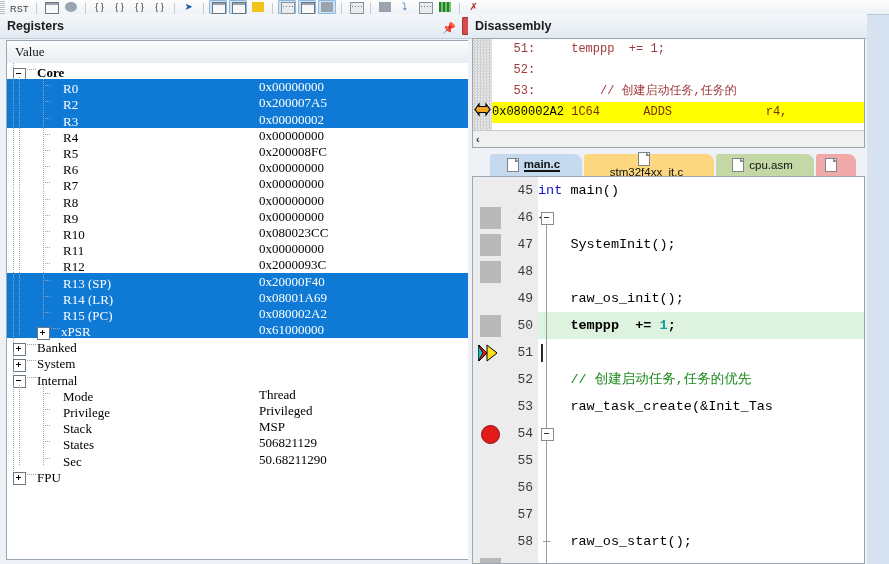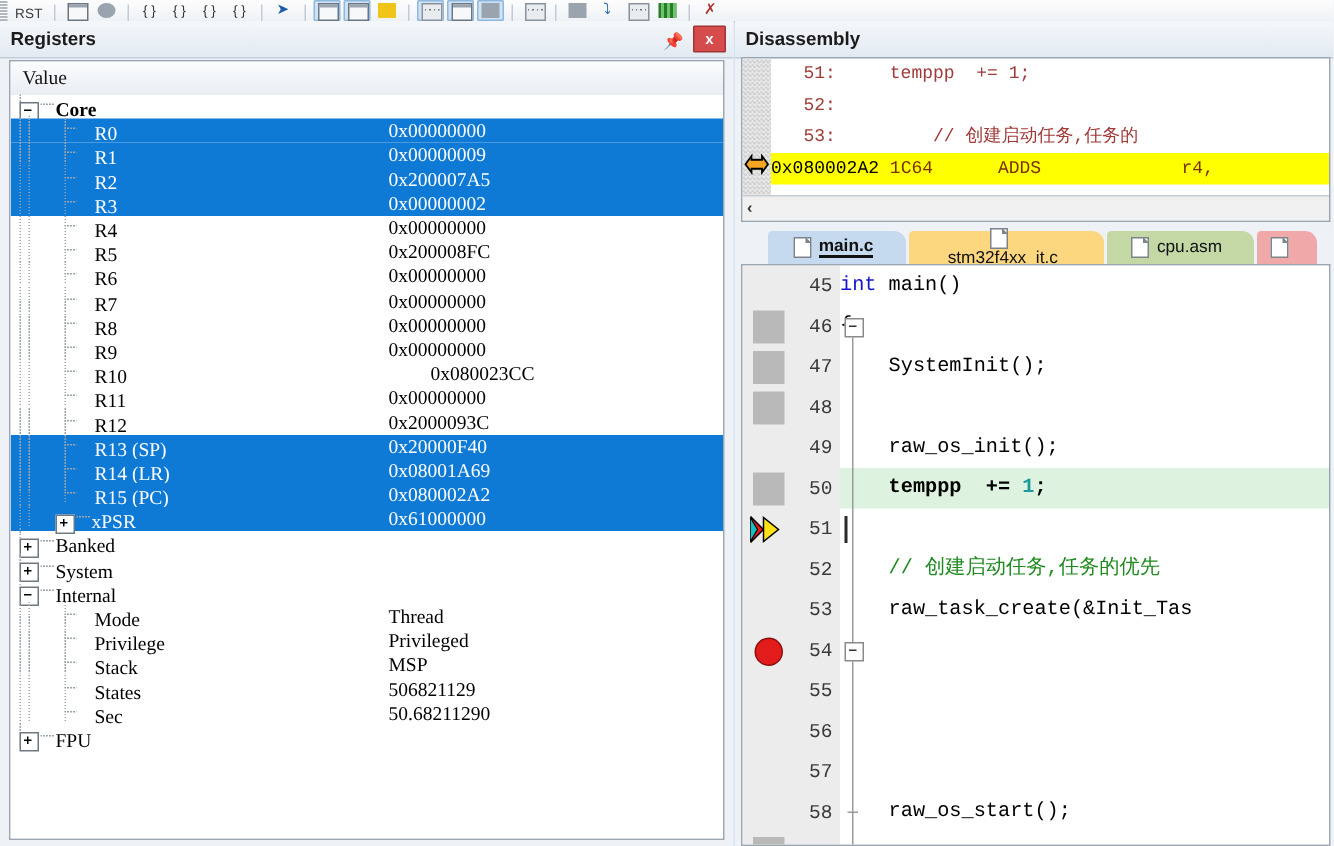--- a/index.html
+++ b/index.html
@@ -105,21 +105,21 @@
      background:#fff; position:relative; vertical-align:middle; margin-right:1px; cursor:pointer; }
   .expander:before{content:'';position:absolute;left:2px;top:4px;width:5px;height:1px;background:#000;}
   .expander.plus:after{content:'';position:absolute;left:4px;top:2px;width:1px;height:5px;background:#000;}
   .dash { display:inline-block; width:10px; height:16px; position:relative; }
   .dash:before{content:'';position:absolute;left:0;top:8px;width:9px;height:1px;
      background: repeating-linear-gradient(90deg,#9aa4ae 0 1px, transparent 1px 2px);}
   .grp { font-weight:bold; }
 
   
   .right {
-    position:absolute; left:490px; top:14px; width:399px; height:550px;
+    position:absolute; left:468px; top:14px; width:399px; height:550px;
     background:#eef2f7;
   }
   .dis-pane { position:absolute; left:0; top:0; right:0; height:136px; }
   .dis-body { position:absolute; left:4px; top:24px; right:2px; bottom:2px;
      background:#fff; border:1px solid #9aa6b2; overflow:hidden; }
   .dis-gutter { position:absolute; left:0; top:0; width:19px; bottom:17px;
      background: repeating-conic-gradient(#cfcfcf 0% 25%, #e8e8e8 0% 50%) 0/3px 3px; }
   .dis-lines { position:absolute; left:19px; top:0; right:0; bottom:17px;
      font-family:"Liberation Mono", monospace; font-size:12px; }
   .dl { height:21px; line-height:21px; white-space:pre; color:#a03a3a; }
@@ -263,24 +263,20 @@
       <div class="reg-rows" id="reg-rows">
           <div class="rrow">
             <div class="name"><span class="guide dot" style="width:6px"></span><span class="expander"></span><span class="dash"></span><span class="grp">Core</span></div>
             <div class="val" style="padding-left: 8px;"></div>
           </div>
           <div class="rrow sel">
             <div class="name"><span class="guide dot" style="width:6px"></span><span class="guide dot" style="width:24px"></span><span class="guide elbow" style="width:26px"></span><span class="">R0</span></div>
             <div class="val" style="padding-left: 8px;">0x00000000</div>
           </div>
           <div class="rrow sel">
-            <div class="name"><span class="guide dot" style="width:6px"></span><span class="guide dot" style="width:24px"></span><span class="guide elbow" style="width:26px"></span><span class="">R1</span></div>
-            <div class="val" style="padding-left: 8px;">0x00000009</div>
-          </div>
-          <div class="rrow sel">
             <div class="name"><span class="guide dot" style="width:6px"></span><span class="guide dot" style="width:24px"></span><span class="guide elbow" style="width:26px"></span><span class="">R2</span></div>
             <div class="val" style="padding-left: 8px;">0x200007A5</div>
           </div>
           <div class="rrow sel">
             <div class="name"><span class="guide dot" style="width:6px"></span><span class="guide dot" style="width:24px"></span><span class="guide elbow" style="width:26px"></span><span class="">R3</span></div>
             <div class="val" style="padding-left: 8px;">0x00000002</div>
           </div>
           <div class="rrow">
             <div class="name"><span class="guide dot" style="width:6px"></span><span class="guide dot" style="width:24px"></span><span class="guide elbow" style="width:26px"></span><span class="">R4</span></div>
             <div class="val" style="padding-left: 8px;">0x00000000</div>
@@ -300,21 +296,21 @@
           <div class="rrow">
             <div class="name"><span class="guide dot" style="width:6px"></span><span class="guide dot" style="width:24px"></span><span class="guide elbow" style="width:26px"></span><span class="">R8</span></div>
             <div class="val" style="padding-left: 8px;">0x00000000</div>
           </div>
           <div class="rrow">
             <div class="name"><span class="guide dot" style="width:6px"></span><span class="guide dot" style="width:24px"></span><span class="guide elbow" style="width:26px"></span><span class="">R9</span></div>
             <div class="val" style="padding-left: 8px;">0x00000000</div>
           </div>
           <div class="rrow">
             <div class="name"><span class="guide dot" style="width:6px"></span><span class="guide dot" style="width:24px"></span><span class="guide elbow" style="width:26px"></span><span class="">R10</span></div>
-            <div class="val" style="padding-left: 8px; margin-left: 28px;">0x080023CC</div>
+            <div class="val" style="padding-left: 8px;">0x080023CC</div>
           </div>
           <div class="rrow">
             <div class="name"><span class="guide dot" style="width:6px"></span><span class="guide dot" style="width:24px"></span><span class="guide elbow" style="width:26px"></span><span class="">R11</span></div>
             <div class="val" style="padding-left: 8px;">0x00000000</div>
           </div>
           <div class="rrow">
             <div class="name"><span class="guide dot" style="width:6px"></span><span class="guide dot" style="width:24px"></span><span class="guide elbow" style="width:26px"></span><span class="">R12</span></div>
             <div class="val" style="padding-left: 8px;">0x2000093C</div>
           </div>
           <div class="rrow sel">

